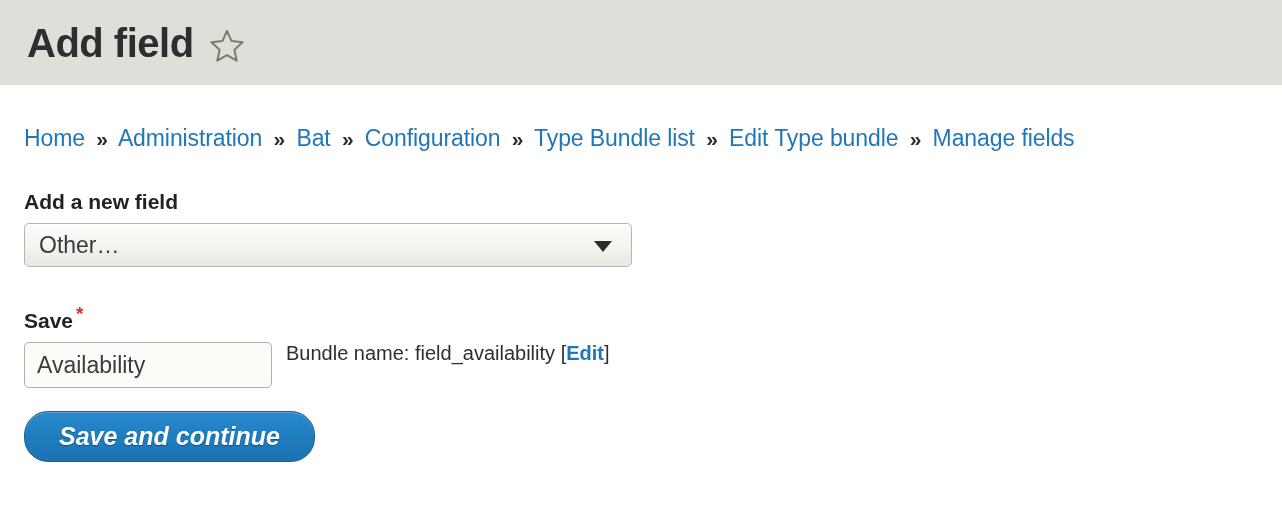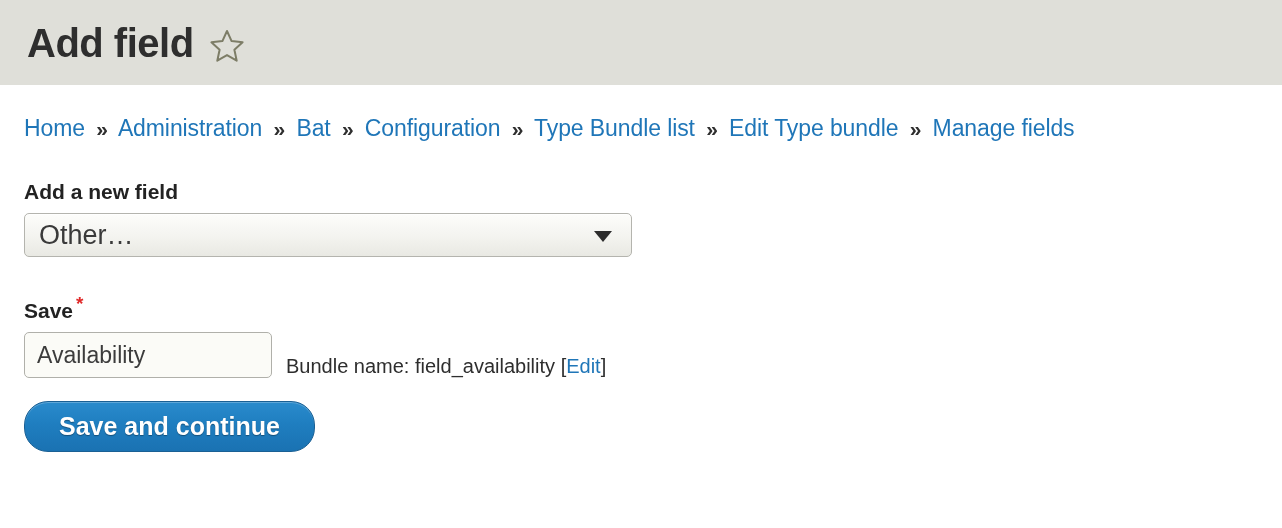--- a/index.html
+++ b/index.html
@@ -38,21 +38,21 @@
     margin-left: 14px;
     position: relative;
     top: 4px;
   }
   .star-icon svg {
     display: block;
   }
 
   
   .content {
-    padding: 5px 24px;
+    padding: 15px 24px;
   }
 
   .breadcrumb {
     font-size: 23px;
     color: #1f76b8;
     padding-top: 25px;
     white-space: nowrap;
     letter-spacing: -0.1px;
   }
   .breadcrumb a {
@@ -90,21 +90,21 @@
     display: inline-block;
     width: 608px;
   }
   .select-box {
     box-sizing: border-box;
     width: 100%;
     height: 44px;
     border: 1px solid #b4b4ae;
     border-radius: 5px;
     background: linear-gradient(to bottom, #fdfdfb 0%, #f3f3ef 55%, #e9e9e3 100%);
-    font-size: 27px;
+    font-size: 23px;
     color: #3a3a3a;
     line-height: 42px;
     padding-left: 14px;
     box-shadow: 0 1px 0 rgba(255,255,255,0.7) inset;
     cursor: pointer;
     overflow: hidden;
     white-space: nowrap;
   }
   .select-arrow {
     position: absolute;
@@ -114,21 +114,21 @@
     width: 0;
     height: 0;
     border-left: 9px solid transparent;
     border-right: 9px solid transparent;
     border-top: 11px solid #2c2c2c;
     pointer-events: none;
   }
 
   .label-row {
     display: flex;
-    align-items: flex-end;
+    align-items: flex-start;
   }
   .text-input {
     box-sizing: border-box;
     width: 248px;
     height: 46px;
     border: 1px solid #b0b0aa;
     border-radius: 5px;
     background: #fbfbf7;
     font-family: "Liberation Sans", sans-serif;
     font-size: 23px;
@@ -138,38 +138,40 @@
   }
   .machine-name {
     font-size: 20px;
     color: #2e2e2e;
     margin-left: 14px;
     white-space: nowrap;
   }
   .machine-name a {
     color: #1f76b8;
     text-decoration: none;
+    font-weight: bold;
   }
 
   
   .btn-primary {
     margin-top: 23px;
     display: inline-block;
     border: 1px solid #1a6094;
     border-radius: 24px;
     background: linear-gradient(to bottom, #2a8bcc 0%, #1f7ec0 45%, #1a72b2 100%);
     color: #ffffff;
     font-family: "Liberation Sans", sans-serif;
     font-size: 25px;
     font-weight: bold;
     padding: 11px 34px 12px 34px;
     cursor: pointer;
     text-shadow: 0 1px 1px rgba(0,0,0,0.35);
     box-shadow: 0 1px 0 rgba(255,255,255,0.25) inset;
     line-height: 1.05;
+    font-style: italic;
   }
 </style>
 </head>
 <body>
 
 <div class="page-header">
   <h1 class="page-title">Add field</h1>
   <span class="star-icon">
     <svg width="38" height="37" viewBox="0 0 38 37" aria-hidden="true">
       <polygon points="19,3 23.6,13.1 34.6,14.3 26.4,21.8 28.7,32.7 19,27.1 9.3,32.7 11.6,21.8 3.4,14.3 14.4,13.1" fill="none" stroke="#7d7d67" stroke-width="2" stroke-linejoin="round"></polygon>

